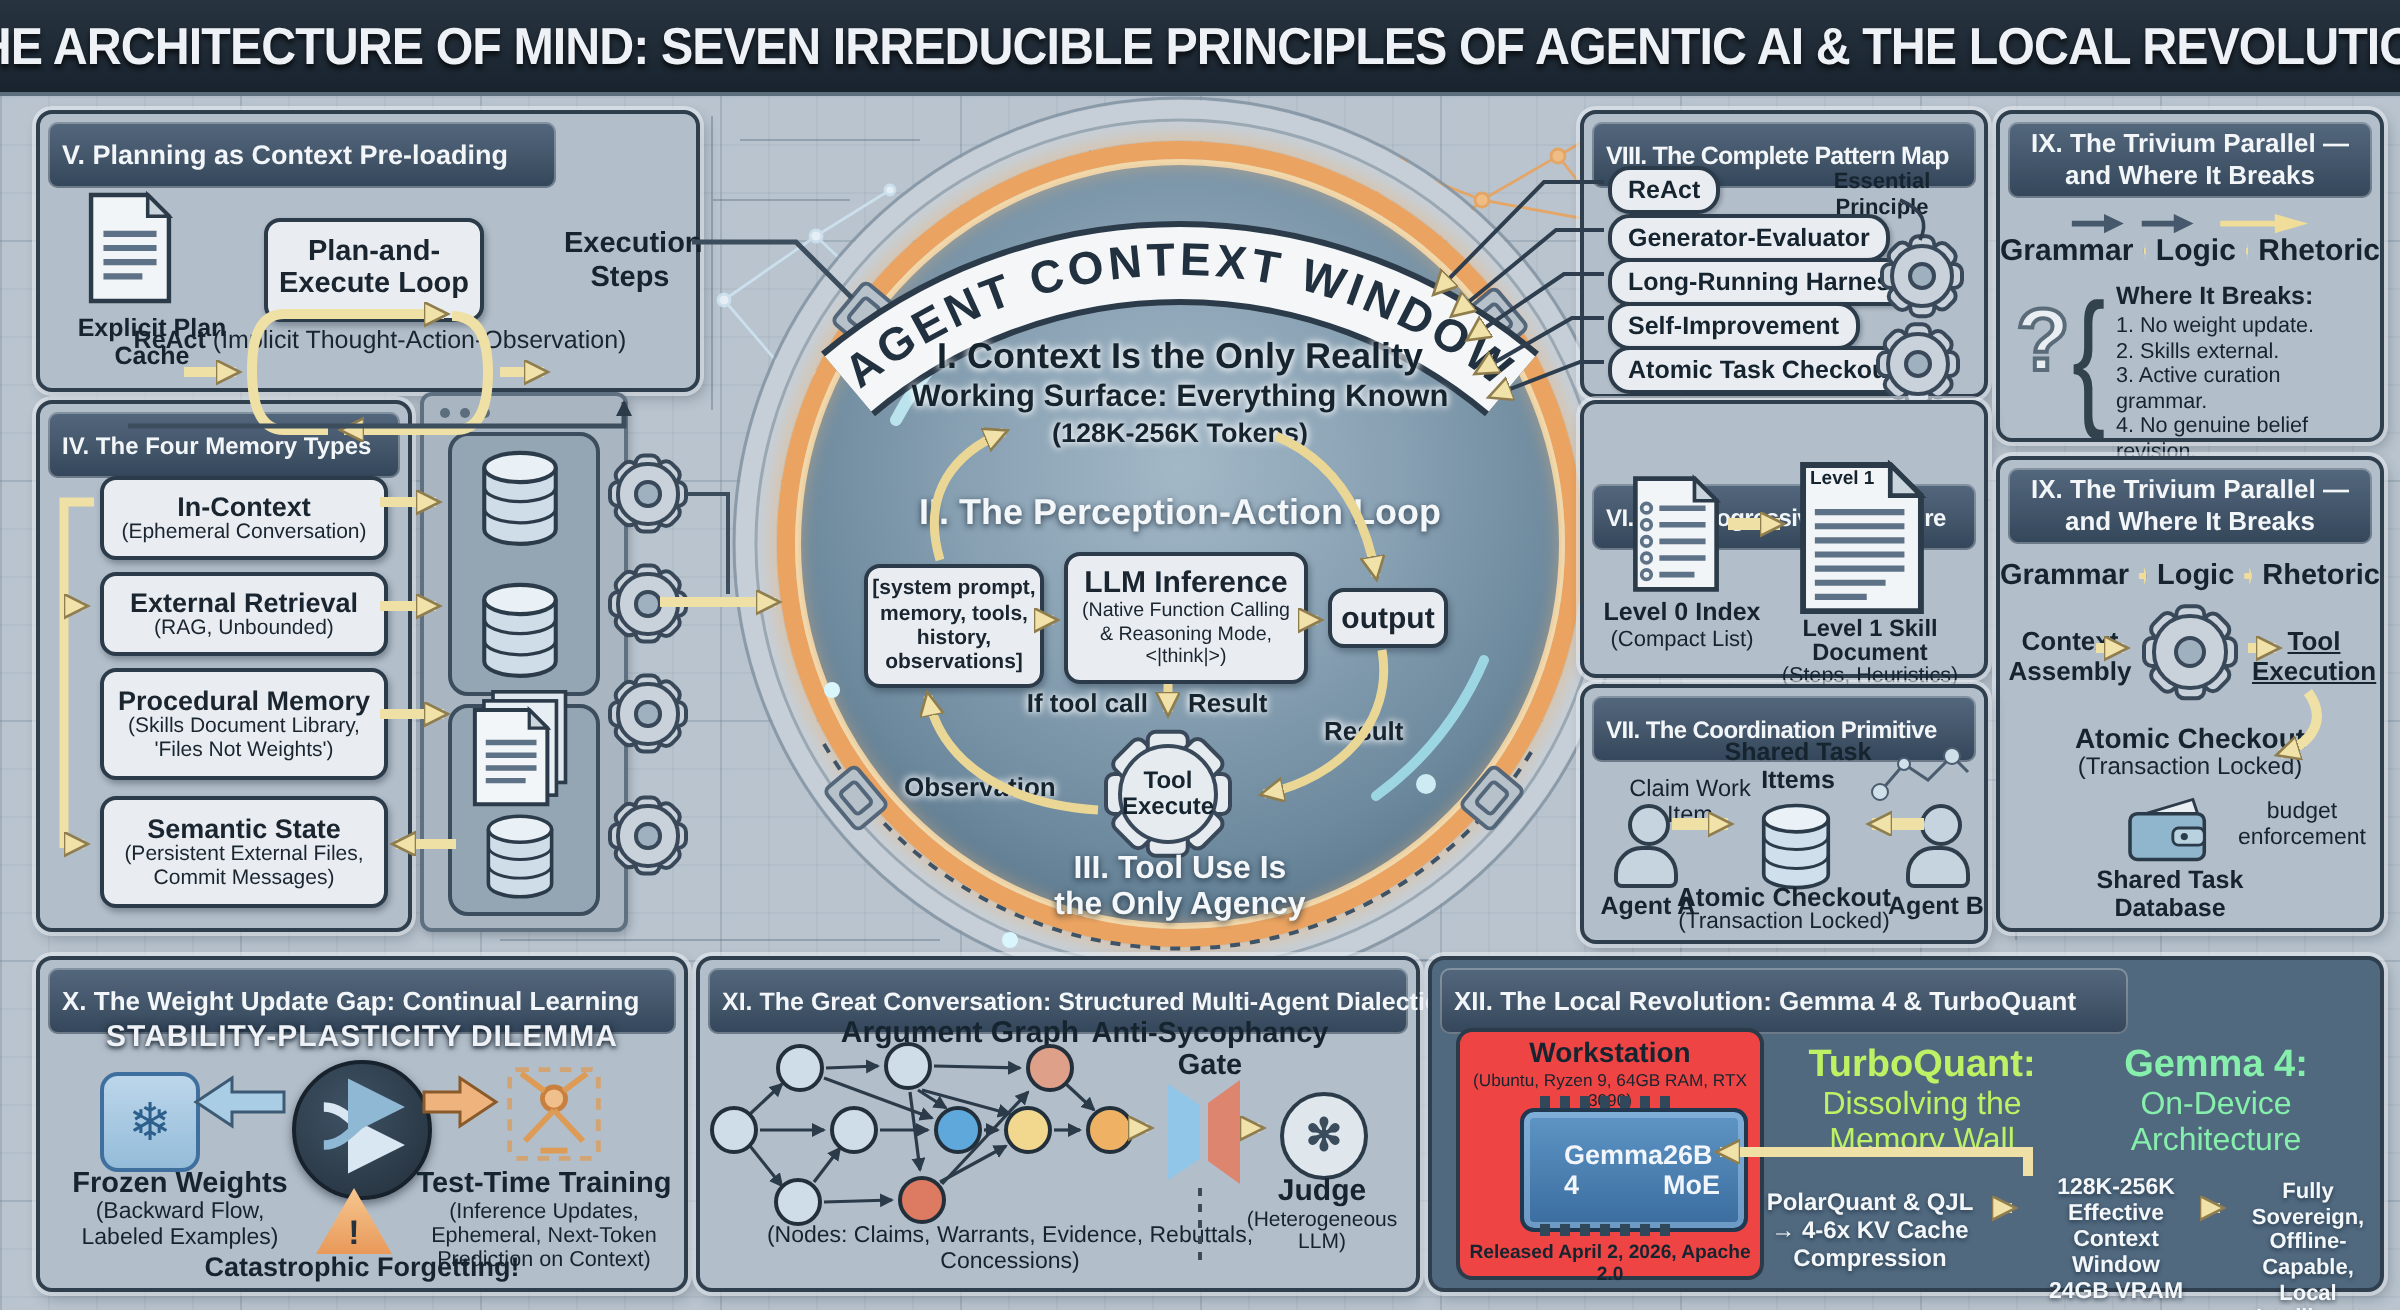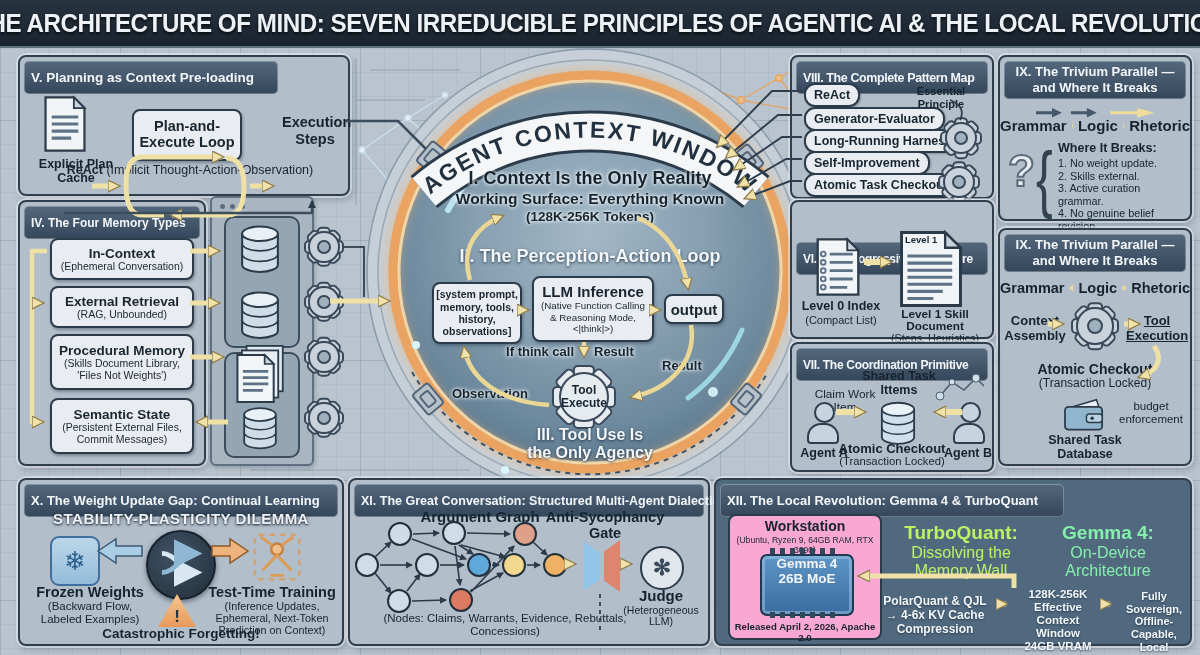--- a/index.html
+++ b/index.html
@@ -52,22 +52,22 @@
     background:#c6d4e0;border:2px solid #2e3e4c;}
   .person:after{content:"";position:absolute;left:1px;bottom:0;width:28px;height:17px;border-radius:14px 14px 4px 4px;
     background:#c6d4e0;border:2px solid #2e3e4c;}
   .warn{position:absolute;clip-path:polygon(50% 0,100% 100%,0 100%);background:linear-gradient(#f6c78f,#e8995a);
     display:flex;align-items:flex-end;justify-content:center;color:#27323d;font-weight:bold;}
   .gateL{position:absolute;clip-path:polygon(0 0,100% 22%,100% 78%,0 100%);background:#92c6e8;filter:drop-shadow(0 0 1px #23323f);}
   .gateR{position:absolute;clip-path:polygon(0 22%,100% 0,100% 100%,0 78%);background:#de8570;filter:drop-shadow(0 0 1px #23323f);}
   .dots{position:absolute;display:flex;gap:5px;}
   .dots i{width:5px;height:5px;border-radius:50%;background:#5c6e7e;}
   .chipcore{position:absolute;background:linear-gradient(#5e96c6,#3a6c9e);border:2px solid #203850;border-radius:7px;
-    display:flex;flex-direction:column;align-items:center;justify-content:flex-start;color:#f2f6fa;font-weight:bold;
-    box-shadow:inset 0 0 0 3px rgba(160,200,235,.5);}
+    display:flex;flex-direction:row;align-items:center;justify-content:flex-start;color:#f2f6fa;font-weight:bold;
+    box-shadow:inset 0 0 0 3px rgba(160,200,235,.5);padding-left:20px;}
   .pins{position:absolute;height:6px;background:repeating-linear-gradient(90deg,#31475a 0 5px,transparent 5px 10px);}
   svg{display:block;}
 </style>
 </head>
 <body>
 
 <div id="stage">
 
   <svg class="abs" style="left:0;top:0;" width="1200" height="655" viewBox="0 0 1200 655">
     <defs>
@@ -286,21 +286,21 @@
     <div style="font-size:10.5px;line-height:1.18;font-weight:bold;padding:0 2px;">[system prompt, memory, tools, history, observations]</div>
   </div>
   <div class="lightbox" style="left:532px;top:276px;width:118px;height:62px;">
     <div style="font-weight:bold;font-size:15px;">LLM Inference</div>
     <div style="font-size:9.8px;line-height:1.18;padding:0 3px;">(Native Function Calling &amp; Reasoning Mode, &lt;|think|&gt;)</div>
   </div>
   <div class="lightbox" style="left:664px;top:294px;width:56px;height:26px;">
     <div style="font-weight:bold;font-size:15px;">output</div>
   </div>
 
-  <div class="abs dk halo" style="left:498px;top:344px;width:76px;font-size:13px;font-weight:bold;text-align:right;">If think call</div>
+  <div class="abs dk halo" style="left:498px;top:344px;width:76px;font-size:13px;font-weight:bold;text-align:right;">If tool call</div>
   <div class="abs dk halo" style="left:594px;top:344px;width:60px;font-size:13px;font-weight:bold;">Result</div>
   <div class="abs dk halo" style="left:662px;top:358px;width:60px;font-size:13px;font-weight:bold;">Result</div>
   <div class="abs dk halo" style="left:452px;top:386px;width:90px;font-size:13px;font-weight:bold;">Observation</div>
 
   <div class="gear lite" style="left:552px;top:365px;width:64px;height:64px;">
       <i></i>
       <i></i>
       <i></i>
       <i></i>
       <b></b>
@@ -577,21 +577,21 @@
     <div class="abs ctr dk" style="left:268px;top:108px;width:86px;line-height:1.1;">
       <div style="font-weight:bold;font-size:15px;">Judge</div>
       <div style="font-size:10.5px;">(Heterogeneous LLM)</div>
     </div>
   </div>
 
   <div class="panel dark" style="left:714px;top:478px;width:474px;height:164px;">
     <div class="phead" style="width:330px;font-size:13px;">
       <span>XII. The Local Revolution: Gemma 4 &amp; TurboQuant</span>
       </div>
-    <div class="abs" style="left:12px;top:34px;width:150px;height:122px;background:#f9a8d4;border:2px solid #2c3b4a;border-radius:8px;">
+    <div class="abs" style="left:12px;top:34px;width:150px;height:122px;background:#ef4444;border:2px solid #2c3b4a;border-radius:8px;">
       <div class="abs ctr dk" style="left:0;top:2px;width:100%;font-size:14px;font-weight:bold;">Workstation</div>
       <div class="abs ctr dk" style="left:0;top:19px;width:100%;font-size:8.6px;">(Ubuntu, Ryzen 9, 64GB RAM, RTX 3090)</div>
       <div class="pins" style="left:40px;top:32px;width:70px;"></div>
       <div class="chipcore" style="left:30px;top:38px;width:90px;height:58px;">
         <div style="font-size:13.5px;">Gemma 4</div>
         <div style="font-size:13.5px;">26B MoE</div>
       </div>
       <div class="pins" style="left:40px;top:96px;width:70px;"></div>
       <div class="abs ctr dk" style="left:0;top:105px;width:100%;font-size:9.6px;font-weight:bold;">Released April 2, 2026, Apache 2.0</div>
     </div>

